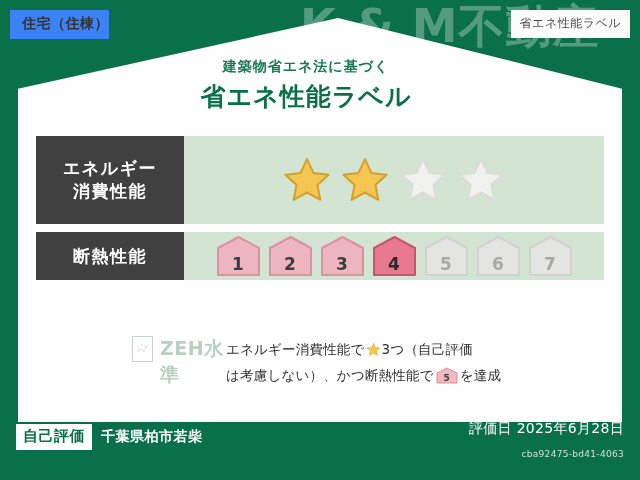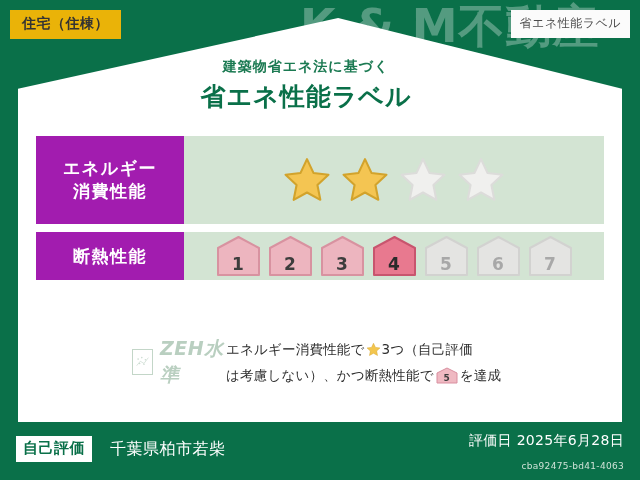--- a/index.html
+++ b/index.html
@@ -43,25 +43,25 @@
     height: 404px;
     background: #ffffff;
     z-index: 2;
     clip-path: polygon(0% 100%, 0% 17.5%, 53% 0%, 100% 17.5%, 100% 100%);
   }
   
   .tag-left {
     position: absolute;
     left: 10px;
     top: 10px;
-    background: #eab308;
+    background: #3b82f6;
     color: #333333;
     font-size: 14px;
     font-weight: bold;
-    padding: 5px 12px 6px 12px;
+    padding: 5px 0 6px 12px;
     z-index: 6;
     letter-spacing: 0.5px;
   }
   
   .tag-right {
     position: absolute;
     right: 10px;
     top: 10px;
     background: #fbfbfb;
     color: #4a4a4a;
@@ -100,21 +100,21 @@
     width: 568px;
     z-index: 5;
   }
   .rating-row {
     display: flex;
     align-items: stretch;
     background: #d3e4d3;
     margin-bottom: 8px;
   }
   .row-label {
-    background: #a21caf;
+    background: #404040;
     color: #ffffff;
     font-size: 17px;
     font-weight: bold;
     width: 148px;
     min-width: 148px;
     display: flex;
     flex-direction: column;
     align-items: center;
     justify-content: center;
     letter-spacing: 1.5px;
@@ -172,26 +172,25 @@
     position: absolute;
     left: 36px;
     top: 336px;
     width: 568px;
     display: flex;
     align-items: center;
     z-index: 5;
   }
   .zeh-mark {
     display: flex;
-    align-items: center;
+    align-items: flex-start;
     width: 190px;
     min-width: 190px;
     padding-left: 96px;
     box-sizing: border-box;
-    font-style: italic;
   }
   .zeh-icon {
     width: 26px;
     height: 26px;
     border: 1.5px solid #c3d6c8;
     box-sizing: border-box;
     margin-right: 7px;
     display: block;
   }
   .zeh-text {
@@ -227,21 +226,21 @@
     text-align: center;
     font-size: 9px;
     font-weight: bold;
     color: #3d3d3d;
     line-height: 1;
   }
   
   .footer {
     position: absolute;
     left: 0;
-    bottom: 0;
+    bottom: 12px;
     width: 640px;
     height: 58px;
     z-index: 5;
     color: #ffffff;
   }
   .footer-left {
     position: absolute;
     left: 16px;
     top: 14px;
     display: flex;
@@ -249,24 +248,25 @@
   }
   .self-eval {
     background: #ffffff;
     color: #0a7049;
     font-size: 15px;
     font-weight: bold;
     padding: 3px 7px 4px 7px;
     letter-spacing: 0.5px;
   }
   .address {
-    margin-left: 18px;
-    font-size: 16px;
+    margin-left: 9px;
+    font-size: 14px;
     color: #ffffff;
     letter-spacing: 0.5px;
+    font-weight: bold;
   }
   .footer-right {
     position: absolute;
     right: 16px;
     top: 10px;
     text-align: right;
   }
   .eval-date {
     font-size: 14px;
     color: #ffffff;

